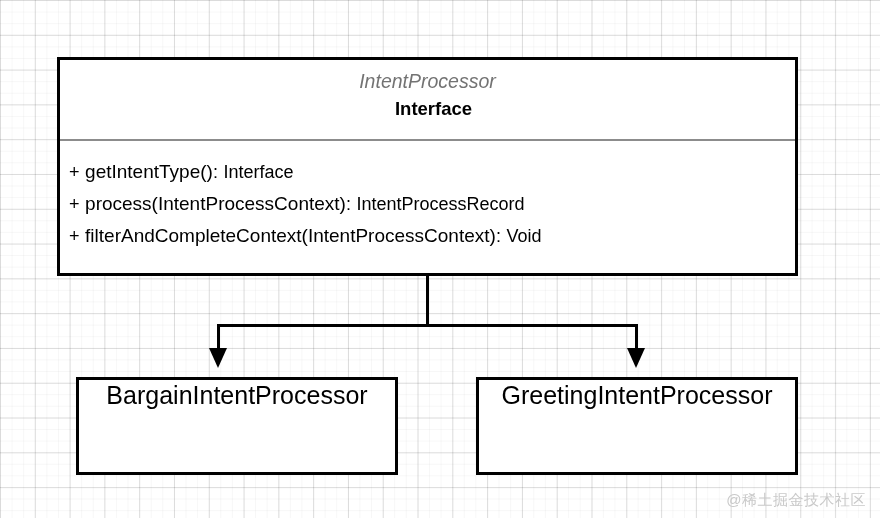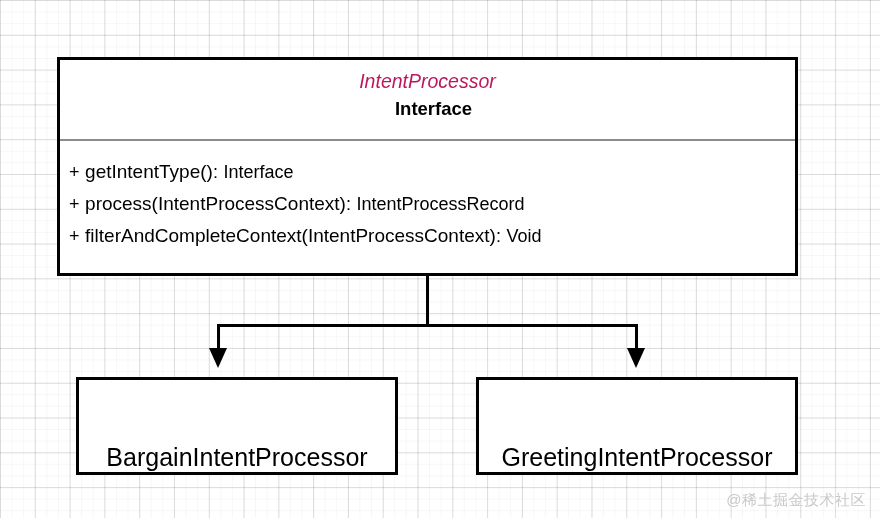--- a/index.html
+++ b/index.html
@@ -40,21 +40,21 @@
     width: 741px;
     height: 219px;
   }
   .uml-header {
     padding-top: 8px;
     text-align: center;
   }
   .uml-title {
     font-style: italic;
     font-size: 19.5px;
-    color: #be185d;
+    color: #737373;
     line-height: 26px;
     white-space: nowrap;
   }
   .uml-stereotype {
     font-weight: bold;
     font-size: 18.5px;
     color: #000000;
     line-height: 30px;
     white-space: nowrap;
     padding-left: 12px;
@@ -91,21 +91,21 @@
     font-size: 18px;
   }
 
   
   .sub-box {
     position: absolute;
     background: #ffffff;
     border: 3px solid #000000;
     box-sizing: border-box;
     display: flex;
-    align-items: flex-end;
+    align-items: flex-start;
     justify-content: center;
   }
   #bargain-box {
     left: 76px;
     top: 377px;
     width: 322px;
     height: 98px;
   }
   #greeting-box {
     left: 476px;

